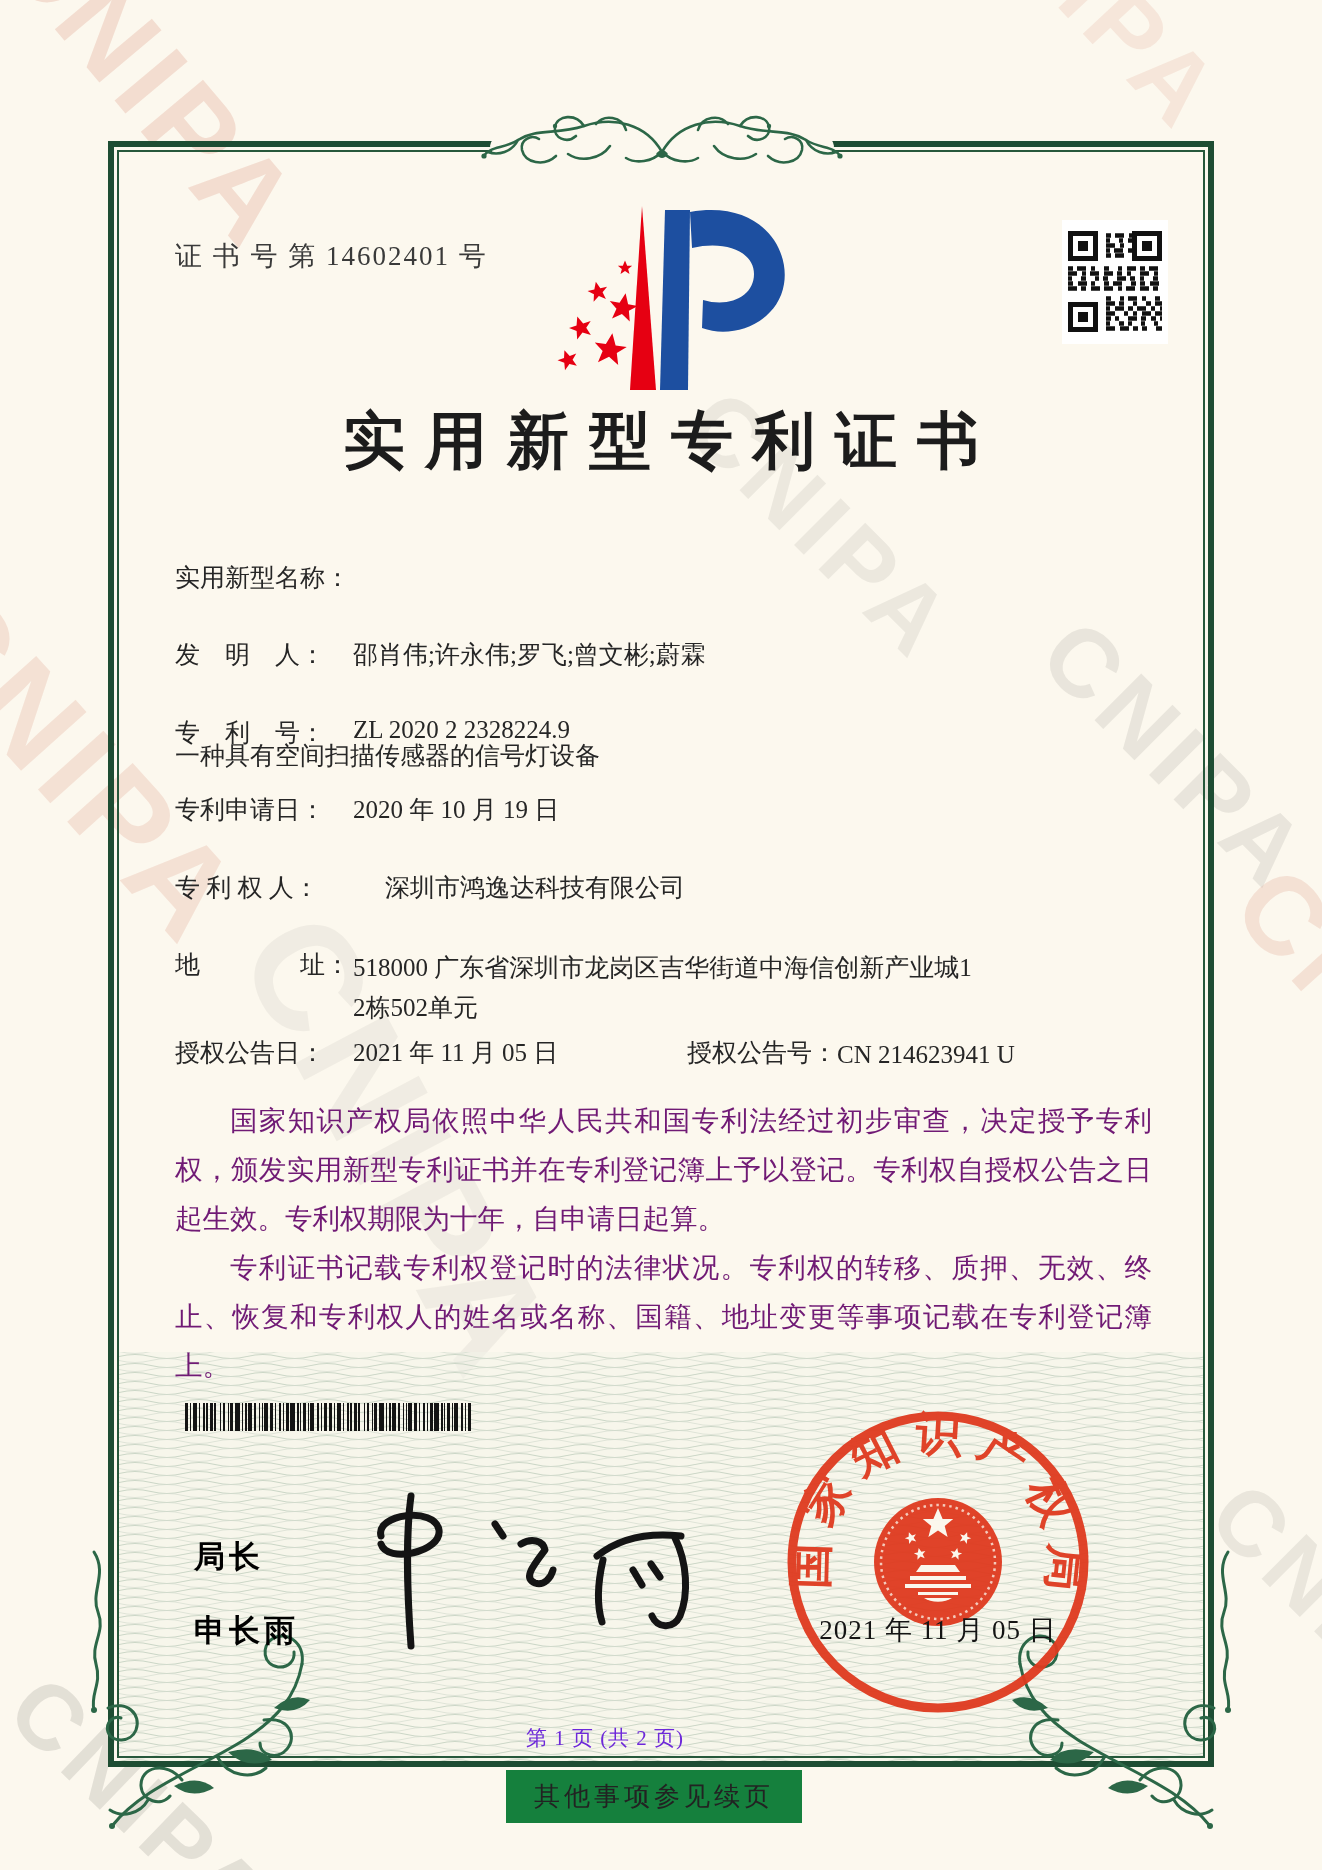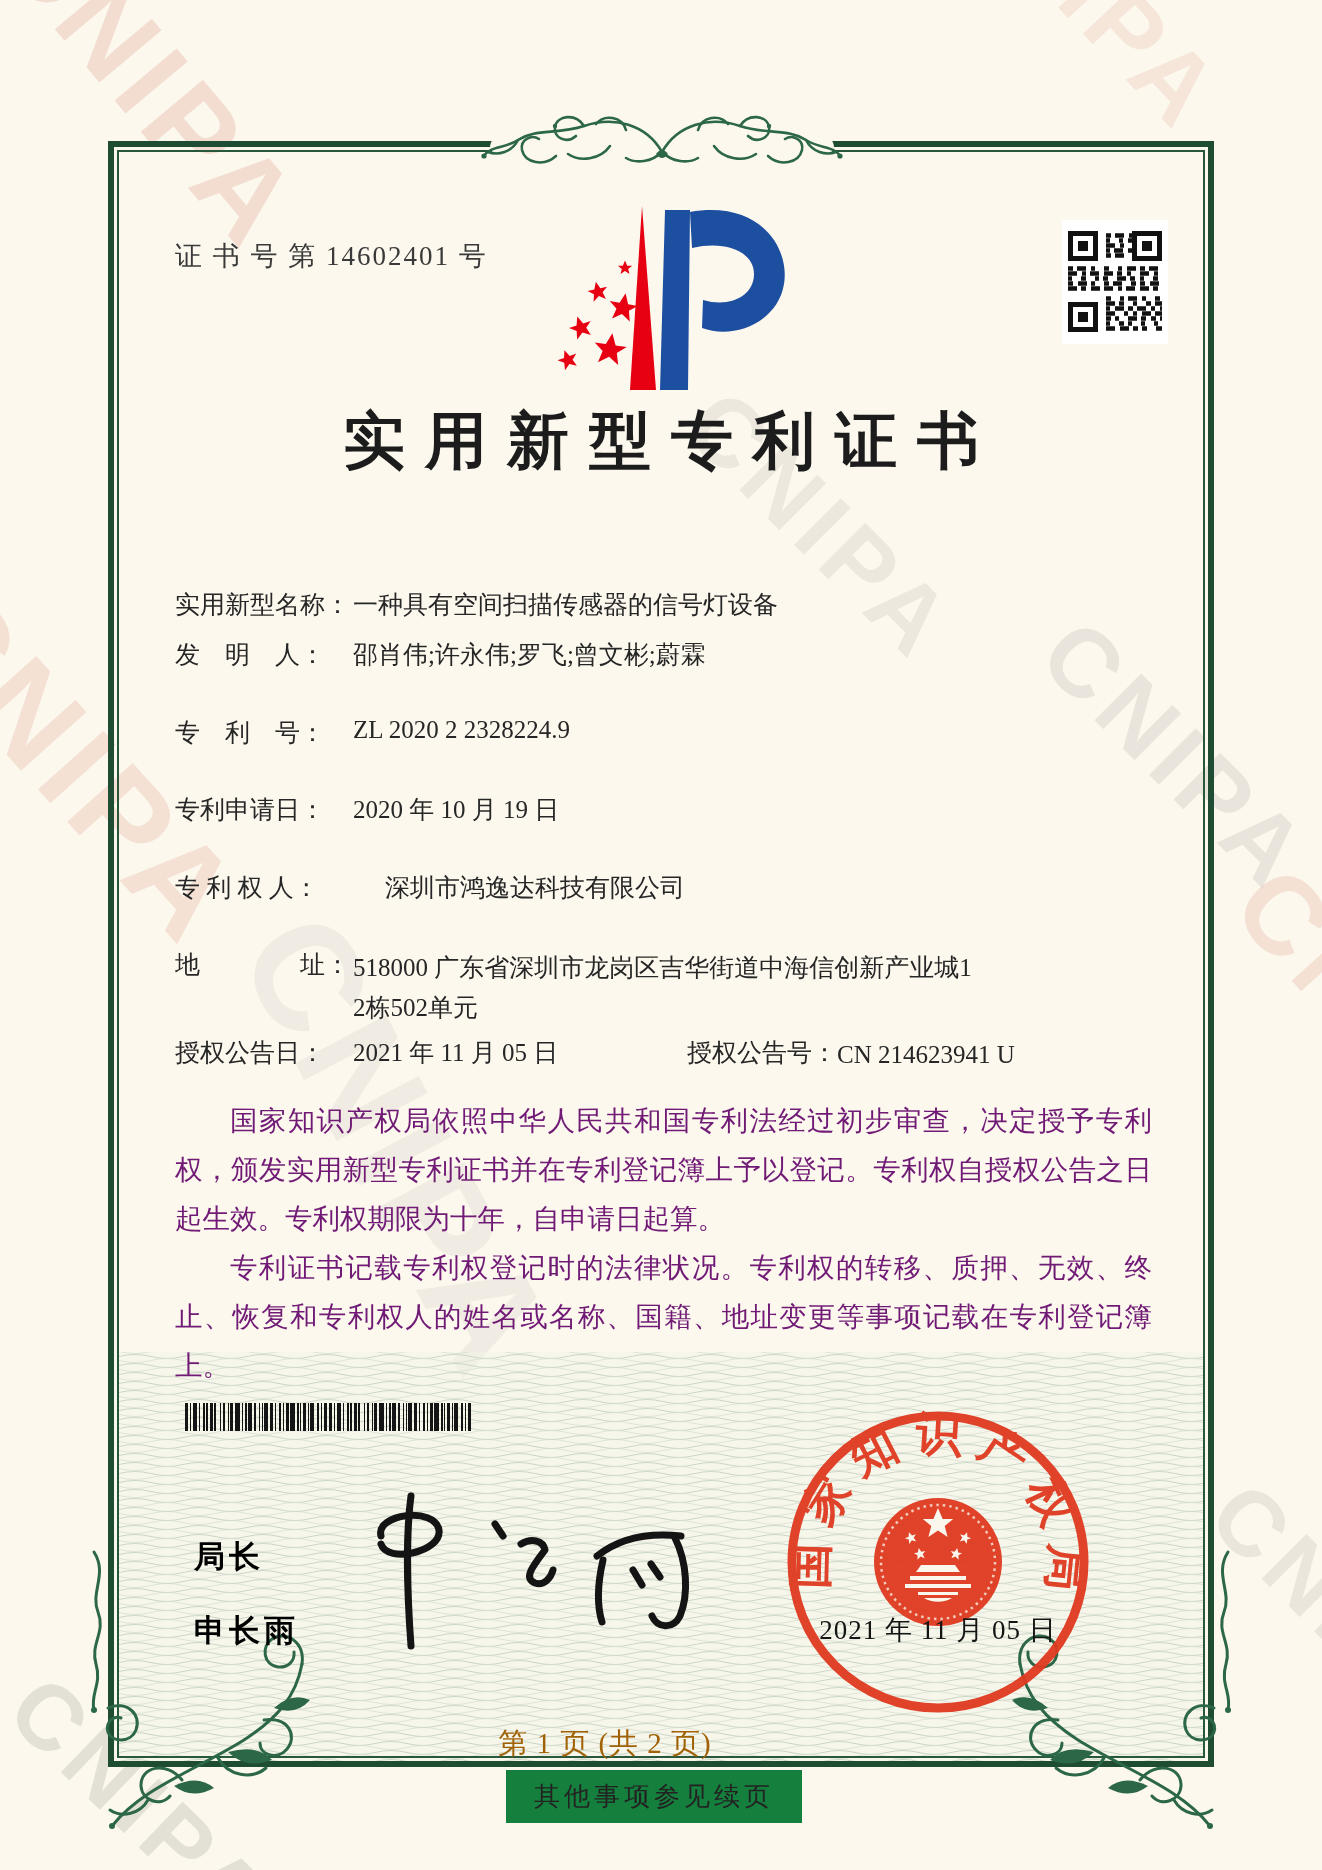--- a/index.html
+++ b/index.html
@@ -49,21 +49,21 @@
   .doc-title {
     position:absolute; left:110px; top:399px; width:1102px; z-index:5;
     text-align:center; font-size:62px; font-weight:700; color:#1c1c1c;
     letter-spacing:20px; text-indent:20px;
   }
 
   
   .field { position:absolute; left:175px; z-index:5; display:flex; font-size:25px; color:#262626; }
   .field .lab { display:inline-block; width:178px; white-space:pre; flex:0 0 178px; }
   .field .val { white-space:pre-line; }
-  .f-name     { top:588px; }
+  .f-name     { top:561px;flex-direction:column; }
   .f-inventor { top:638px; }
   .f-patno    { top:716px; }
   .f-filing   { top:793px; }
   .f-patentee { top:871px;gap:32px; }
   .f-address  { top:948px; }
   .f-address .val { width:830px; line-height:40px; }
   .f-grant    { top:1036px; width:960px; position:absolute; }
   .grant-no-group { position:absolute; left:512px; top:0; display:flex;align-items:flex-end; }
   .grant-no-group .lab2 { white-space:pre; }
 
@@ -88,21 +88,21 @@
   
   .seal { position:absolute; left:778px; top:1402px; z-index:6; opacity:.95; }
   .seal-date {
     position:absolute; left:778px; top:1612px; width:320px; z-index:7;
     text-align:center; font-size:27px; color:#141414; letter-spacing:1px;
   }
 
   
   .page-info {
     position:absolute; left:110px; top:1724px; width:990px; z-index:5;
-    text-align:center; font-size:29px; color:#a16207; letter-spacing:1px;
+    text-align:center; font-size:21px; color:#6d28d9; letter-spacing:1px;
   }
   .next-note {
     position:absolute; left:506px; top:1770px; z-index:5;
     background:#15803d; padding:9px 28px; font-size:26px; color:#222;
     letter-spacing:4px;
   }
 </style>
 </head>
 <body>
 

